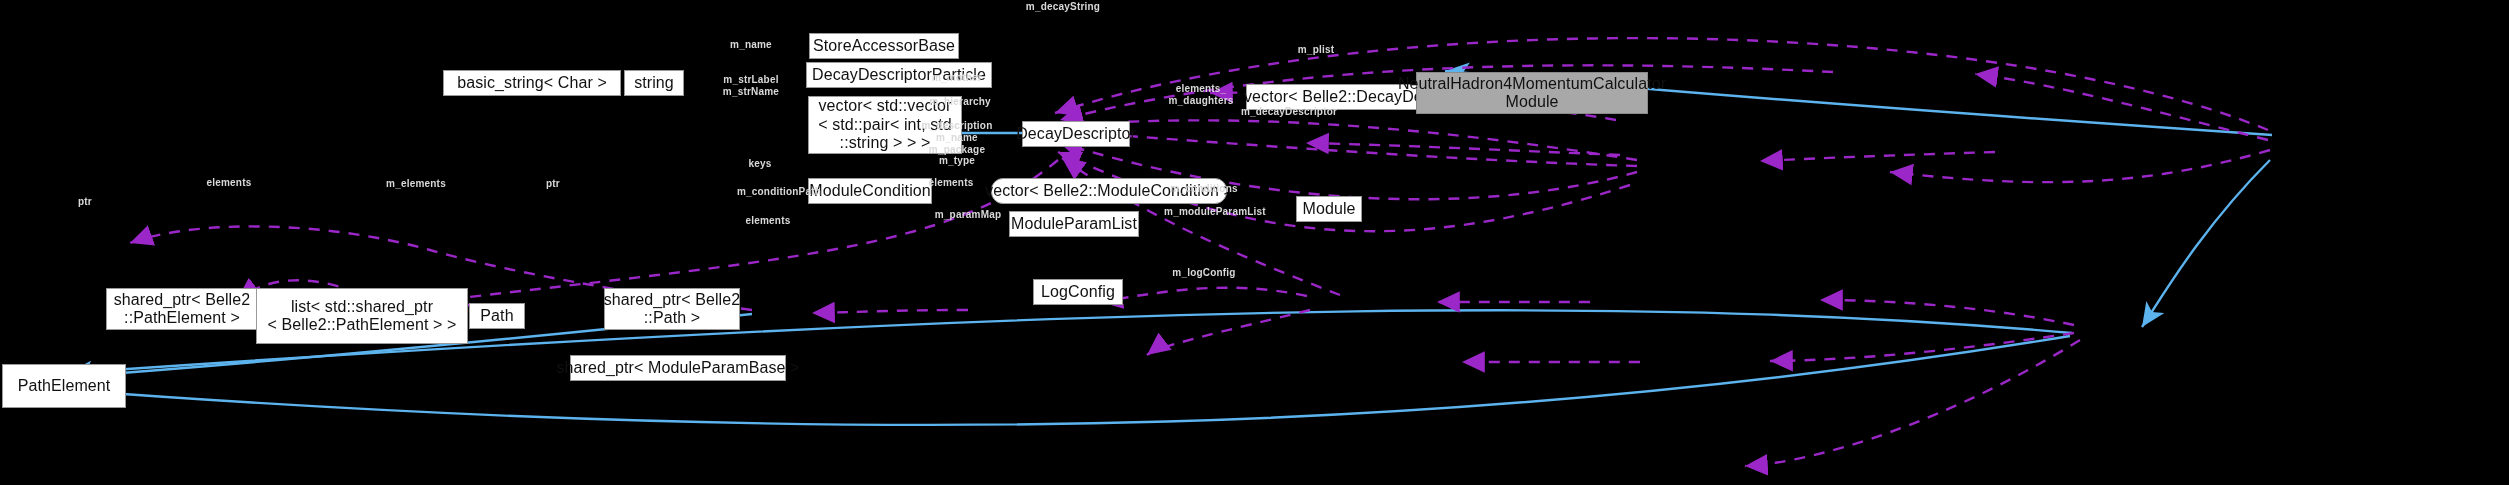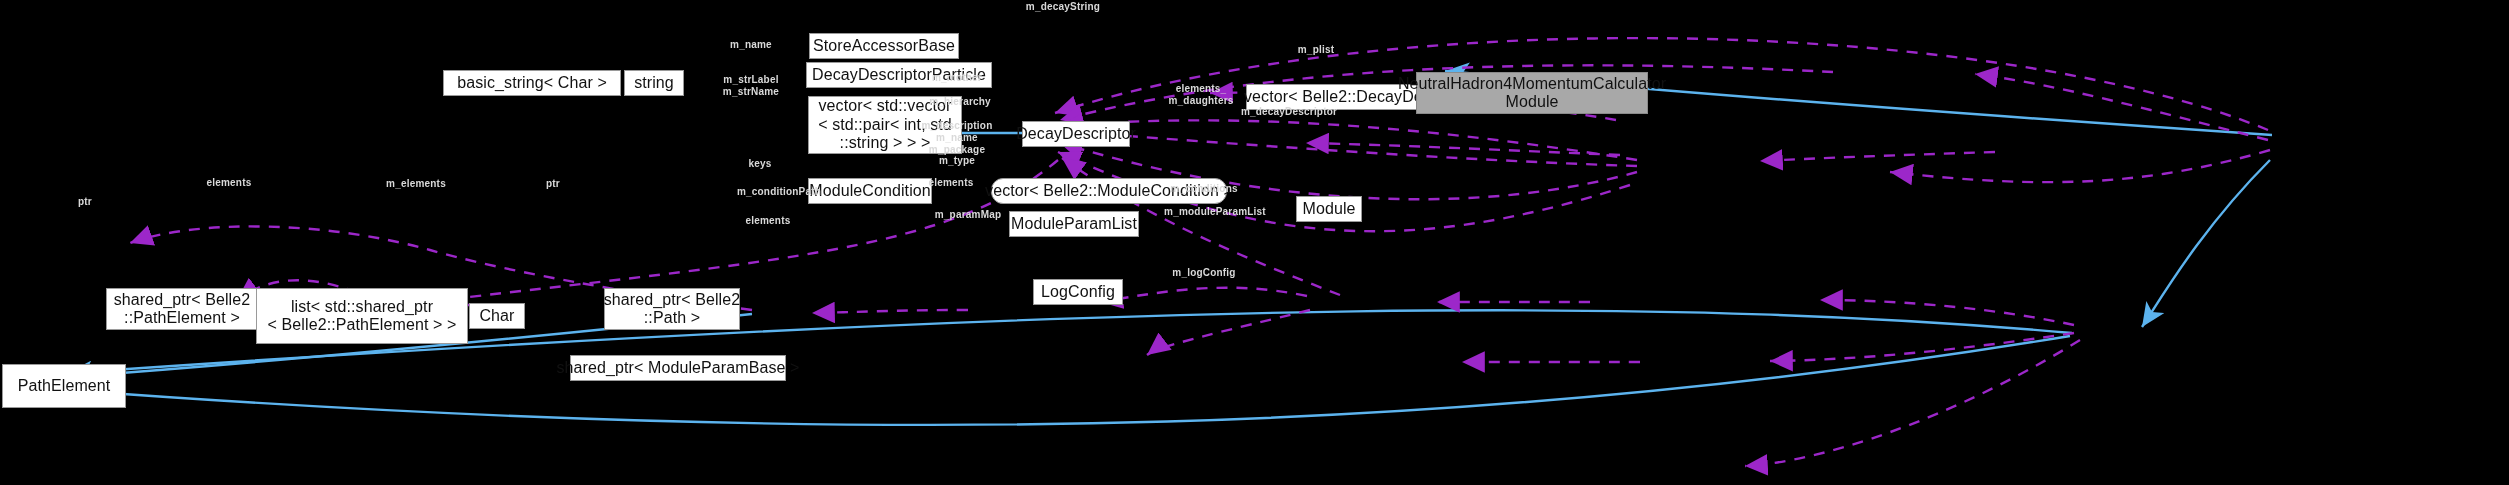--- a/index.html
+++ b/index.html
@@ -95,21 +95,21 @@
   </svg>
 
   <div class="node" style="left:2px;top:364px;width:124px;height:44px;">PathElement</div>
 
   <div class="node" style="left:106px;top:288px;width:152px;height:42px;">shared_ptr&lt; Belle2
 ::PathElement &gt;</div>
 
   <div class="node" style="left:256px;top:288px;width:212px;height:56px;">list&lt; std::shared_ptr
 &lt; Belle2::PathElement &gt; &gt;</div>
 
-  <div class="node" style="left:469px;top:303px;width:56px;height:26px;">Char</div>
+  <div class="node" style="left:469px;top:303px;width:56px;height:26px;">Path</div>
 
   <div class="node" style="left:604px;top:288px;width:136px;height:42px;">shared_ptr&lt; Belle2
 ::Path &gt;</div>
 
   <div class="node" style="left:570px;top:355px;width:216px;height:26px;">shared_ptr&lt; ModuleParamBase &gt;</div>
 
   <div class="node" style="left:443px;top:70px;width:178px;height:26px;">basic_string&lt; Char &gt;</div>
 
   <div class="node" style="left:624px;top:70px;width:60px;height:26px;">string</div>
 

